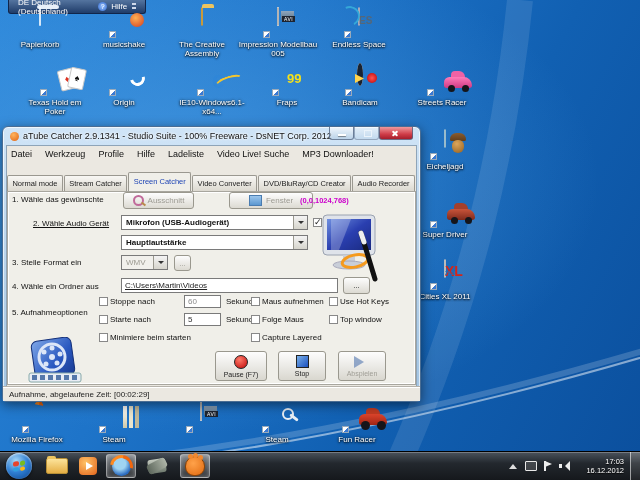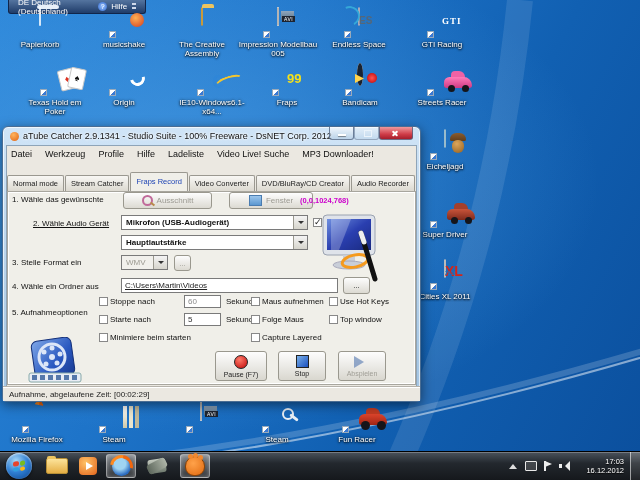--- a/index.html
+++ b/index.html
@@ -212,26 +212,20 @@
         <span class="icon"><span class="i-page"><span class="badge">AVI</span></span></span>
       </div>
     <div class="dlabel">Impression Modellbau 005</div>
   </div>
   <div class="dicon" style="left:321px;top:8px;">
     <div class="tile sc">
         <span class="icon"><span class="i-lt"><span class="g">ES</span></span></span>
       </div>
     <div class="dlabel">Endless Space</div>
   </div>
-  <div class="dicon" style="left:404px;top:8px;">
-    <div class="tile sc">
-        <span class="icon"><span class="i-blk"><span class="g">GTI</span></span></span>
-      </div>
-    <div class="dlabel">GTI Racing</div>
-  </div>
 
   <div class="dicon" style="left:17px;top:66px;">
     <div class="tile sc">
         <span class="icon"><span class="i-cards"></span></span>
       </div>
     <div class="dlabel">Texas Hold em Poker</div>
   </div>
   <div class="dicon" style="left:86px;top:66px;">
     <div class="tile sc">
         <span class="icon"><span class="i-origin"></span></span>
@@ -325,30 +319,30 @@
       <span>Hilfe</span>
       <span>Ladeliste</span>
       <span>Video Live! Suche</span>
       <span>MP3 Downloader!</span>
     </div>
 
 
     <div class="tabs">
       <span class="tab">Normal mode</span>
       <span class="tab">Stream Catcher</span>
-      <span class="tab active">Fraps Record</span>
+      <span class="tab active">Screen Catcher</span>
       <span class="tab">Video Converter</span>
       <span class="tab">DVD/BluRay/CD Creator</span>
       <span class="tab">Audio Recorder</span>
     </div>
 
     <div class="panel"></div>
 
     <span class="steplabel" style="left:9px;top:68px;">1. Wähle das gewünschte</span>
-    <span class="btn disabled" style="left:120px;top:65px;width:89px;height:17px;">
+    <span class="btn disabled" style="left:120px;top:65px;width:71px;height:17px;">
       <span class="mag"></span>
       <span>Ausschnitt</span>
     </span>
     <span class="btn disabled" style="left:226px;top:65px;width:84px;height:17px;">
       <span class="winico"></span>
       <span>Fenster</span>
     </span>
     <span class="region" style="left:297px;top:69px;">(0,0,1024,768)</span>
 
     <span class="steplabel u" style="left:9px;top:92px;">2. Wähle Audio Gerät</span>

